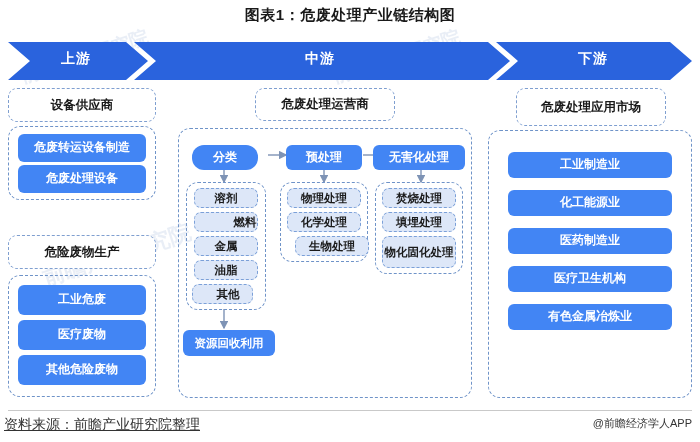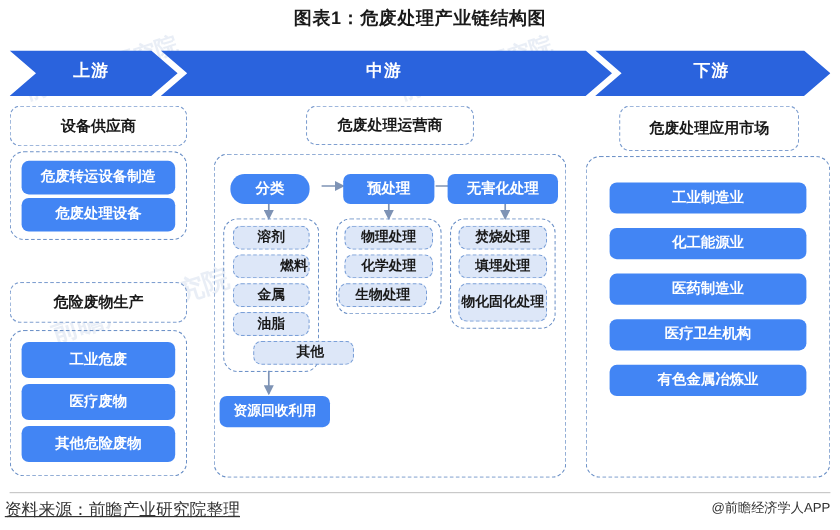--- a/index.html
+++ b/index.html
@@ -123,28 +123,28 @@
 
     <line x1="46" y1="181" x2="46" y2="200" stroke="#7e93b5" stroke-width="1.4" marker-end="url(#ah)"></line>
   </svg>
 
   <div class="pill" style="left:192px;top:145px;width:66px;height:25px;border-radius:12px;">分类</div>
   <div class="dash-group" style="left:186px;top:182px;width:80px;height:128px;"></div>
   <div class="lightbox dashed" style="left:194px;top:188px;width:64px;height:20px;">溶剂</div>
   <div class="lightbox dashed" style="left:194px;top:212px;width:64px;height:20px;padding-left:38px;">燃料</div>
   <div class="lightbox dashed" style="left:194px;top:236px;width:64px;height:20px;">金属</div>
   <div class="lightbox dashed" style="left:194px;top:260px;width:64px;height:20px;">油脂</div>
-  <div class="lightbox dashed" style="left:211px;top:284px;width:84px;height:20px;padding-left:11px;">其他</div>
+  <div class="lightbox dashed" style="left:192px;top:284px;width:61px;height:20px;padding-left:11px;">其他</div>
   <div class="pill small" style="left:183px;top:330px;width:92px;height:26px;">资源回收利用</div>
 
   <div class="pill" style="left:286px;top:145px;width:76px;height:25px;">预处理</div>
   <div class="dash-group" style="left:280px;top:182px;width:88px;height:80px;"></div>
   <div class="lightbox dashed" style="left:287px;top:188px;width:74px;height:20px;">物理处理</div>
   <div class="lightbox dashed" style="left:287px;top:212px;width:74px;height:20px;">化学处理</div>
-  <div class="lightbox dashed" style="left:282px;top:236px;width:74px;height:20px;">生物处理</div>
+  <div class="lightbox dashed" style="left:295px;top:236px;width:74px;height:20px;">生物处理</div>
 
   <div class="pill" style="left:373px;top:145px;width:92px;height:25px;">无害化处理</div>
   <div class="dash-group" style="left:375px;top:182px;width:88px;height:92px;"></div>
   <div class="lightbox dashed" style="left:382px;top:188px;width:74px;height:20px;">焚烧处理</div>
   <div class="lightbox dashed" style="left:382px;top:212px;width:74px;height:20px;">填埋处理</div>
   <div class="lightbox dashed" style="left:382px;top:236px;width:74px;height:32px;">物化固化处理</div>
 
   <div class="hdr-box" style="left:516px;top:88px;width:150px;height:38px;">危废处理应用市场</div>
 
   <div class="dash-group" style="left:488px;top:130px;width:204px;height:268px;"></div>

